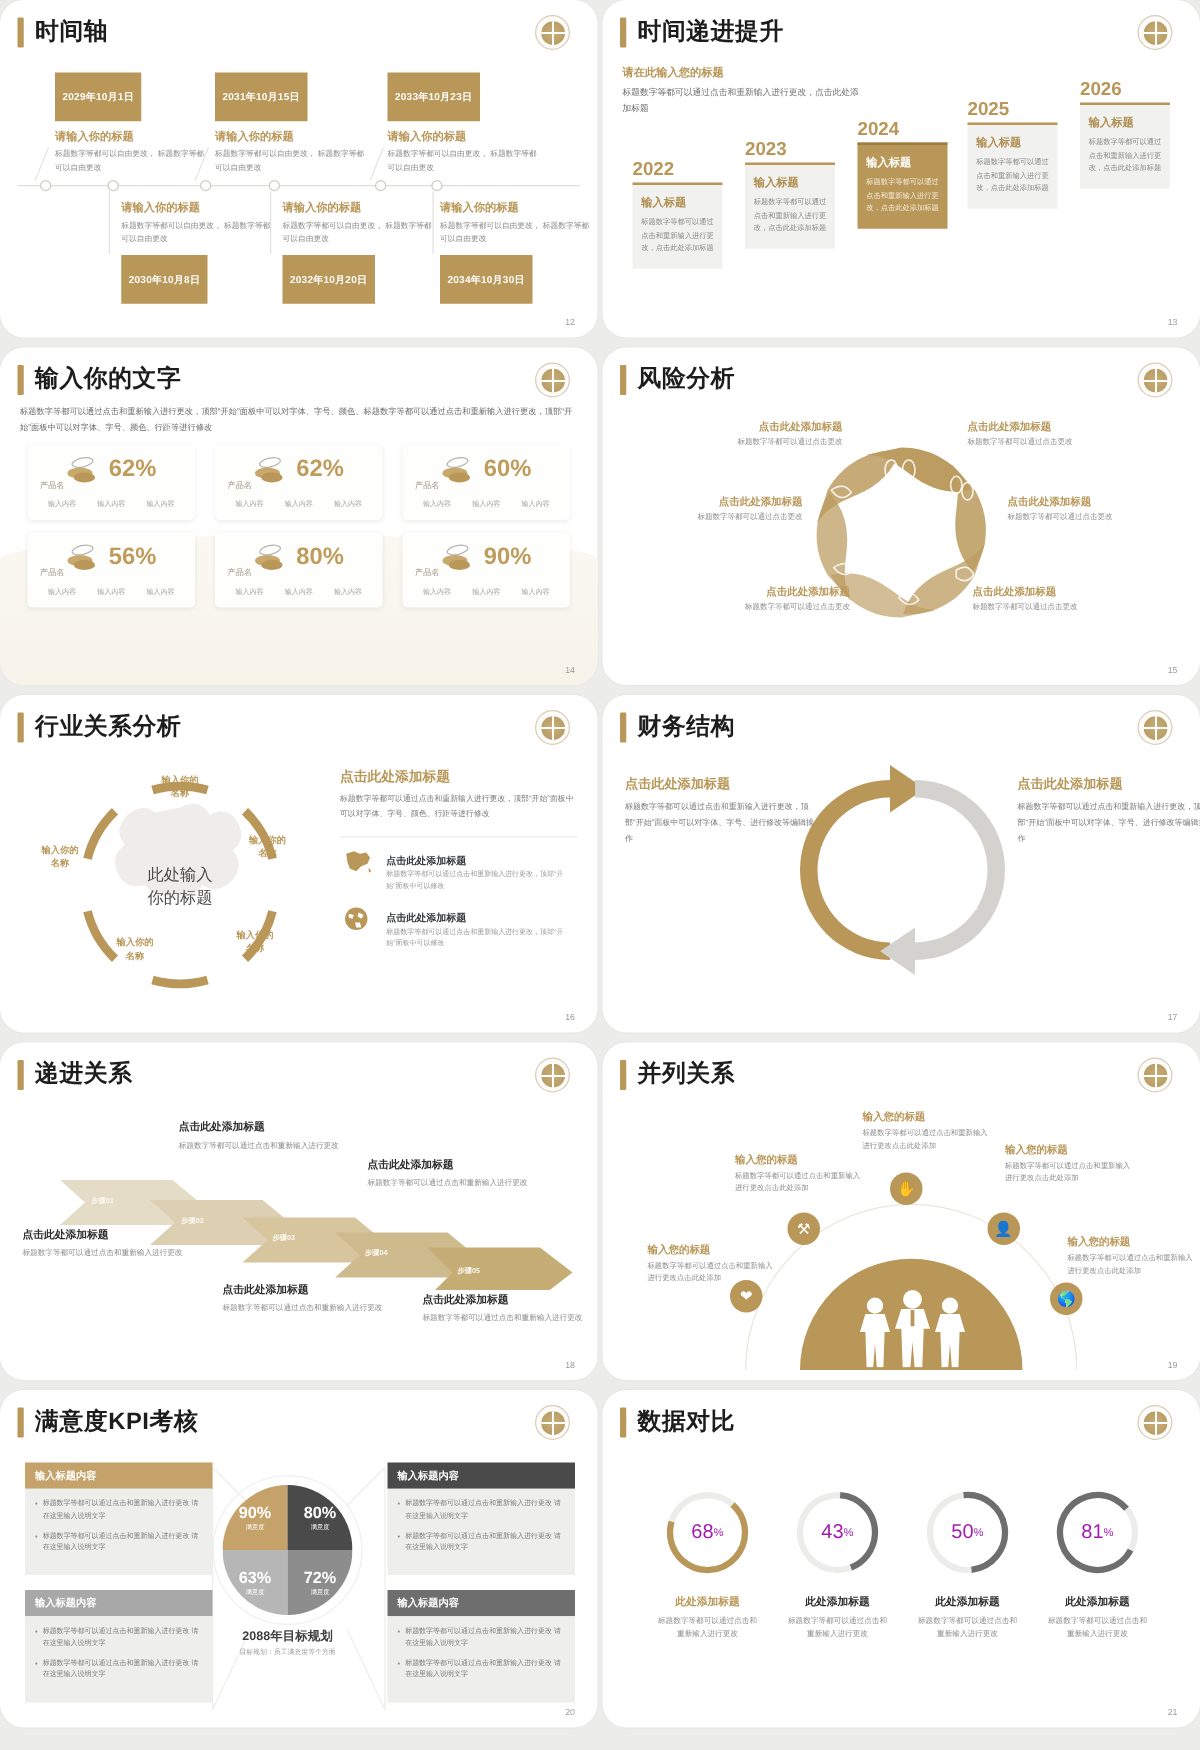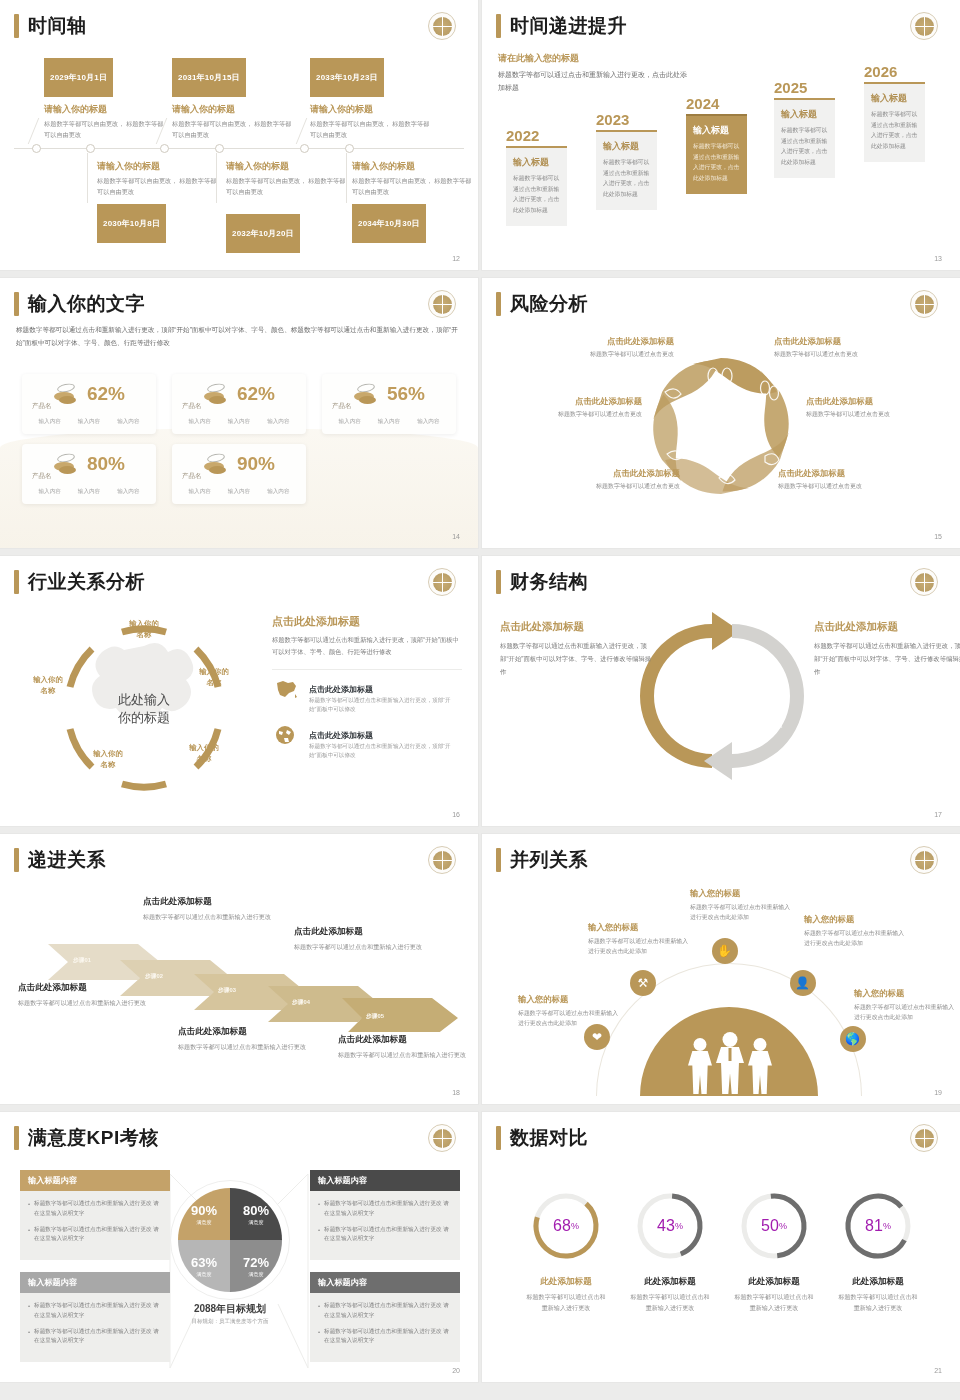--- a/index.html
+++ b/index.html
@@ -14,20 +14,21 @@
     grid-template-columns: 478px 478px;
     grid-template-rows: repeat(5, 270px);
     column-gap: 4px; row-gap: 8px;
     padding: 0 0 0 0;
   }
   .slide {
     position: relative;
     background: #ffffff;
     overflow: hidden;
     box-shadow: 0 0 0 1px rgba(0,0,0,0.02);
+    border-radius: 19px;
   }
   
   .s-head { position:absolute; top:14px; left:14px; display:flex; align-items:center; }
   .accent-bar { width:5px; height:24px; background:#b99758; margin-right:9px; border-radius:1px; }
   .s-title { font-size:19px; font-weight:bold; color:#1d1d1d; letter-spacing:0.5px; line-height:24px; }
   .logo {
     position:absolute; top:12px; right:22px; width:28px; height:28px; border-radius:50%;
     border:1px solid #d8cdb6; background:#fdfcfa;
     display:flex; align-items:center; justify-content:center;
   }
@@ -49,35 +50,35 @@
   .tl-date { display:inline-block; background:#b99758; color:#fff; font-size:8px; font-weight:bold; padding:14px 6px; letter-spacing:0.2px; }
   .tl-h { font-size:9px; font-weight:bold; color:#b99758; margin:6px 0 3px; }
   .tl-p { font-size:6.2px; color:#8c8c8c; line-height:1.75; }
   .tl-conn { position:absolute; width:1px; background:#e4e2dd; }
   .tl-diag { position:absolute; width:22px; height:26px; border-left:1px solid #e4e2dd; transform:skewX(-22deg); }
 
   
   .intro { position:absolute; top:52px; left:16px; width:190px; }
   .intro-h { font-size:9px; font-weight:bold; color:#b99758; margin-bottom:4px; }
   .intro-p { font-size:7px; color:#6f6f6f; line-height:1.8; }
-  .yr-card { position:absolute; width:61px; }
+  .yr-card { position:absolute; width:72px; }
   .yr-num { font-size:15px; font-weight:bold; color:#b99758; margin-bottom:2px; line-height:16px; }
   .yr-box { border-top:2px solid #b99758; background:#f1f1f0; padding:8px 7px 10px; }
   .yr-box.active { background:#b99758; border-top-color:#9d7d42; }
   .yr-h { font-size:9px; font-weight:bold; color:#b08f52; margin-bottom:4px; }
   .yr-box.active .yr-h { color:#fff; }
   .yr-p { font-size:5.8px; color:#8a8a8a; line-height:1.85; }
   .yr-box.active .yr-p { color:#f3ead9; }
 
   
   .lead { position:absolute; top:46px; left:16px; right:20px; font-size:6.6px; color:#6a6a6a; line-height:1.95; }
   .hill { position:absolute; left:0; right:0; bottom:0; height:120px;
           background:linear-gradient(180deg,#faf7f0 0%, #f6f1e6 100%);
           border-radius:100% 100% 0 0 / 40px 40px; opacity:.85; }
-  .pc-grid { position:absolute; top:96px; left:22px; right:22px; display:grid; grid-template-columns:repeat(3,1fr); gap:10px 16px; }
+  .pc-grid { position:absolute; top:78px; left:22px; right:22px; display:grid; grid-template-columns:repeat(3,1fr); gap:10px 16px; }
   .pc { background:#fefefd; border-radius:4px; box-shadow:0 1px 4px rgba(0,0,0,.07); padding:10px 8px 8px; text-align:center; }
   .pc-top { display:flex; align-items:center; justify-content:center; gap:8px; }
   .pc-ico { width:26px; height:20px; position:relative; }
   .pc-ico .c1 { position:absolute; left:4px; top:0; width:18px; height:8px; border:1.3px solid #b4b4ae; border-radius:50%; transform:rotate(-12deg); }
   .pc-ico .c2 { position:absolute; left:1px; top:8px; width:20px; height:9px; border-radius:50%; background:#c8a86c; }
   .pc-ico .c3 { position:absolute; left:6px; top:12px; width:17px; height:8px; border-radius:50%; background:#b99758; }
   .pc-val { font-size:19px; font-weight:bold; color:#c09c5c; line-height:20px; }
   .pc-name { font-size:6.5px; color:#9a8f7c; margin:-2px 0 0 2px; text-align:left; }
   .pc-row { display:flex; justify-content:space-around; margin-top:7px; }
   .pc-sub { font-size:5.6px; color:#a2a2a2; }
@@ -208,21 +209,21 @@
       <div class="tl-dn" style="left:97px">
         <div class="tl-h" style="margin-top:0">请输入你的标题</div>
         <div class="tl-p">标题数字等都可以自由更改，
 标题数字等都可以自由更改</div>
         <span class="tl-date" style="margin-top:6px">2030年10月8日</span>
       </div>
       <div class="tl-dn" style="left:226px">
         <div class="tl-h" style="margin-top:0">请输入你的标题</div>
         <div class="tl-p">标题数字等都可以自由更改，
 标题数字等都可以自由更改</div>
-        <span class="tl-date" style="margin-top:16px">2032年10月20日</span>
+        <span class="tl-date" style="margin-top:6px">2032年10月20日</span>
       </div>
       <div class="tl-dn" style="left:352px">
         <div class="tl-h" style="margin-top:0">请输入你的标题</div>
         <div class="tl-p">标题数字等都可以自由更改，
 标题数字等都可以自由更改</div>
         <span class="tl-date" style="margin-top:6px">2034年10月30日</span>
       </div>
     </div>
     <div class="pg">12</div>
   </div>
@@ -308,20 +309,36 @@
           </div>
       </div>
       <div class="pc">
         <div class="pc-top">
             <span class="pc-ico">
               <i class="c1"></i>
               <i class="c2"></i>
               <i class="c3"></i>
             </span>
           <span class="pc-val">62%</span>
+          </div>
+        <div class="pc-name">产品名</div>
+        <div class="pc-row">
+            <span class="pc-sub">输入内容</span>
+          <span class="pc-sub">输入内容</span>
+          <span class="pc-sub">输入内容</span>
+          </div>
+      </div>
+      <div class="pc">
+        <div class="pc-top">
+            <span class="pc-ico">
+              <i class="c1"></i>
+              <i class="c2"></i>
+              <i class="c3"></i>
+            </span>
+          <span class="pc-val">60%</span>
           </div>
         <div class="pc-name">产品名</div>
         <div class="pc-row">
             <span class="pc-sub">输入内容</span>
           <span class="pc-sub">输入内容</span>
           <span class="pc-sub">输入内容</span>
           </div>
       </div>
       <div class="pc">
         <div class="pc-top">

